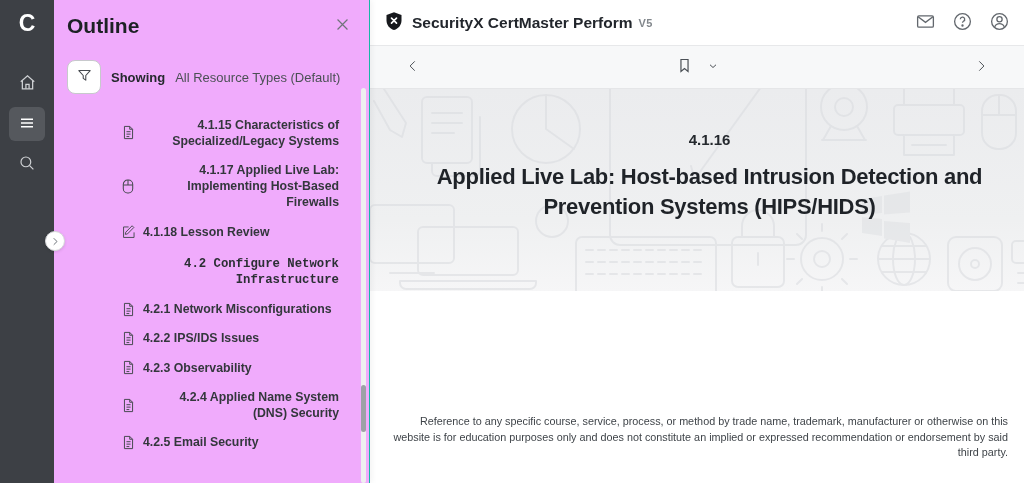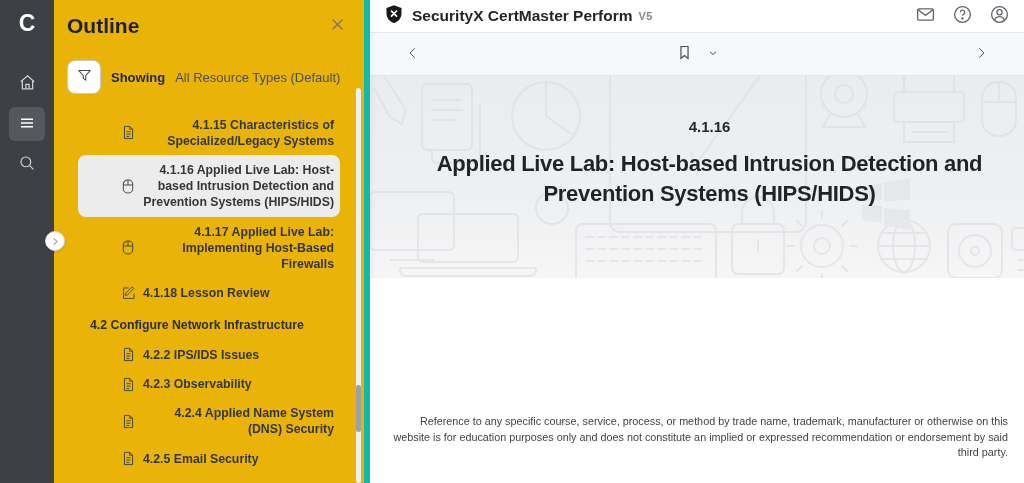--- a/index.html
+++ b/index.html
@@ -12,50 +12,50 @@
     background:#3d4045; display:flex; flex-direction:column; align-items:center; z-index:3; }
   .rail-logo { color:#fff; font-size:23px; font-weight:600; margin-top:12px; line-height:1; }
   .rail-icons { margin-top:34px; display:flex; flex-direction:column; align-items:center; gap:8px; }
   .rail-btn { width:36px; height:30px; border:none; background:transparent; border-radius:6px;
     display:flex; align-items:center; justify-content:center; cursor:pointer; }
   .rail-btn.selected { background:#55585d; height:34px; }
   .rail-btn svg { stroke:#cfd1d4; fill:none; stroke-width:1.6; }
 
   
   .outline { position:absolute; left:54px; top:0; width:316px; height:100%;
-    background:#eab308; border-right:6px solid #14b8a6; box-shadow:2px 0 6px rgba(0,0,0,.05); z-index:2; }
+    background:#f0abfc; border-right:1px solid #14b8a6; box-shadow:2px 0 6px rgba(0,0,0,.05); z-index:2; }
   .outline-header { display:flex; align-items:center; justify-content:space-between; padding:14px 18px 0 13px; }
   .outline-title { font-size:21px; font-weight:700; color:#1d2125; }
   .icon-btn { background:none; border:none; cursor:pointer; display:flex; align-items:center; justify-content:center; }
   .filter-row { display:flex; align-items:center; gap:10px; padding:22px 22px 8px 13px; }
   .filter-btn { width:34px; height:34px; border:1px solid #c7c9cc; border-radius:8px; background:#fff;
     display:flex; align-items:center; justify-content:center; cursor:pointer; }
   .filter-label { font-size:13px; font-weight:700; color:#25292e; }
   .filter-value { font-size:13px; color:#4b5055; }
   .outline-list { padding-top:8px; }
   .o-item { display:flex; align-items:center; gap:7px; margin:0 24px 0 24px;
     padding:6.5px 6px 6.5px 44px; cursor:pointer; border-radius:8px;text-align:right; }
   .o-item.o-selected { background:#ececec; }
   .o-item.o-section { padding-left:12px; font-weight:700; margin-top:3px; }
   .o-icon { flex:0 0 14px; display:flex; }
   .o-icon svg { stroke:#44484d; fill:none; stroke-width:1.2; }
   .o-label { font-size:12.3px; font-weight:600; color:#33373c; line-height:1.32; }
-  .o-section .o-label { font-weight:700; color:#2b2f34; }
+  .o-section .o-label { font-weight:700; color:#2b2f34;font-family:Liberation Mono, monospace; }
   .o-scrollbar { position:absolute; right:3px; top:88px; bottom:0; width:5px;
     background:#efeff0; border-radius:3px; }
   .o-thumb { position:absolute; top:297px; width:5px; height:47px; background:#9da1a6; border-radius:3px; cursor:pointer; }
 
   
   .expand-handle { position:absolute; left:45px; top:231px; width:20px; height:20px; z-index:4;
     background:#fff; border:1px solid #d6d7da; border-radius:50%; cursor:pointer;
     display:flex; align-items:center; justify-content:center; box-shadow:0 1px 3px rgba(0,0,0,.12); }
 
   
   .main { position:absolute; left:370px; top:0; width:654px; height:100%; background:#fff; }
-  .topbar { height:33px; display:flex; align-items:center; padding:8px 14px; border-bottom:1px solid #e7e8ea; background:#fff; }
+  .topbar { height:46px; display:flex; align-items:center; padding:8px 14px; border-bottom:1px solid #e7e8ea; background:#fff; }
   .topbar-title { font-size:15.5px; font-weight:700; color:#22262c; margin-left:8px; }
   .topbar-version { font-size:11px; font-weight:700; color:#82878c; margin-left:6px; letter-spacing:.5px; }
   .topbar-right { margin-left:auto; display:flex; align-items:center; gap:16px; }
   .topbar-right svg { stroke:#62676d; fill:none; stroke-width:1.5; }
 
   .pagenav { height:43px; background:#f7f8f9; border-bottom:1px solid #e5e6e8;
     display:flex; align-items:center; padding:0 36px 0 36px; }
   .pagenav-center { flex:1; display:flex; align-items:center; justify-content:center; gap:14px; }
   .pagenav svg { stroke:#4b5056; fill:none; stroke-width:1.7; }
 
@@ -131,49 +131,50 @@
         <div class="o-item">
           <span class="o-icon">
             <svg width="13" height="15" viewBox="0 0 16 18">
               <path d="M3 1.5 H9.5 L13 5 V16.5 H3 Z"></path>
               <path d="M9.5 1.5 V5 H13"></path>
               <path d="M5.5 8 h5 M5.5 11 h5 M5.5 14 h3.5"></path>
             </svg>
           </span>
           <span class="o-label">4.1.15 Characteristics of Specialized/Legacy Systems</span>
         </div>
-        <div class="o-item o-selected">
+        <div class="o-item">
           <span class="o-icon">
             <svg width="12" height="15" viewBox="0 0 14 17">
               <rect x="1.5" y="1" width="11" height="15" rx="5"></rect>
               <path d="M1.5 6.8 h11 M7 1 v5.8"></path>
             </svg>
           </span>
-          <span class="o-label">4.1.16 Applied Live Lab: Host-based Intrusion Detection and Prevention Systems (HIPS/HIDS)</span>
-        </div>
-        <div class="o-item">
-          <span class="o-icon">
-            <svg width="12" height="15" viewBox="0 0 14 17">
-              <rect x="1.5" y="1" width="11" height="15" rx="5"></rect>
-              <path d="M1.5 6.8 h11 M7 1 v5.8"></path>
-            </svg>
-          </span>
           <span class="o-label">4.1.17 Applied Live Lab: Implementing Host-Based Firewalls</span>
         </div>
         <div class="o-item">
           <span class="o-icon">
             <svg width="14" height="14" viewBox="0 0 18 18">
               <path d="M15.5 9.5 V16 H2 V2.5 H8.5"></path>
               <path d="M7 11.5 L15.2 3.2 L13 1 L4.8 9.3 L4.2 12 Z"></path>
             </svg>
           </span>
           <span class="o-label">4.1.18 Lesson Review</span>
         </div>
         <div class="o-item o-section">
           <span class="o-label">4.2 Configure Network Infrastructure</span>
+        </div>
+        <div class="o-item">
+          <span class="o-icon">
+            <svg width="13" height="15" viewBox="0 0 16 18">
+              <path d="M3 1.5 H9.5 L13 5 V16.5 H3 Z"></path>
+              <path d="M9.5 1.5 V5 H13"></path>
+              <path d="M5.5 8 h5 M5.5 11 h5 M5.5 14 h3.5"></path>
+            </svg>
+          </span>
+          <span class="o-label">4.2.1 Network Misconfigurations</span>
         </div>
         <div class="o-item">
           <span class="o-icon">
             <svg width="13" height="15" viewBox="0 0 16 18">
               <path d="M3 1.5 H9.5 L13 5 V16.5 H3 Z"></path>
               <path d="M9.5 1.5 V5 H13"></path>
               <path d="M5.5 8 h5 M5.5 11 h5 M5.5 14 h3.5"></path>
             </svg>
           </span>
           <span class="o-label">4.2.2 IPS/IDS Issues</span>

